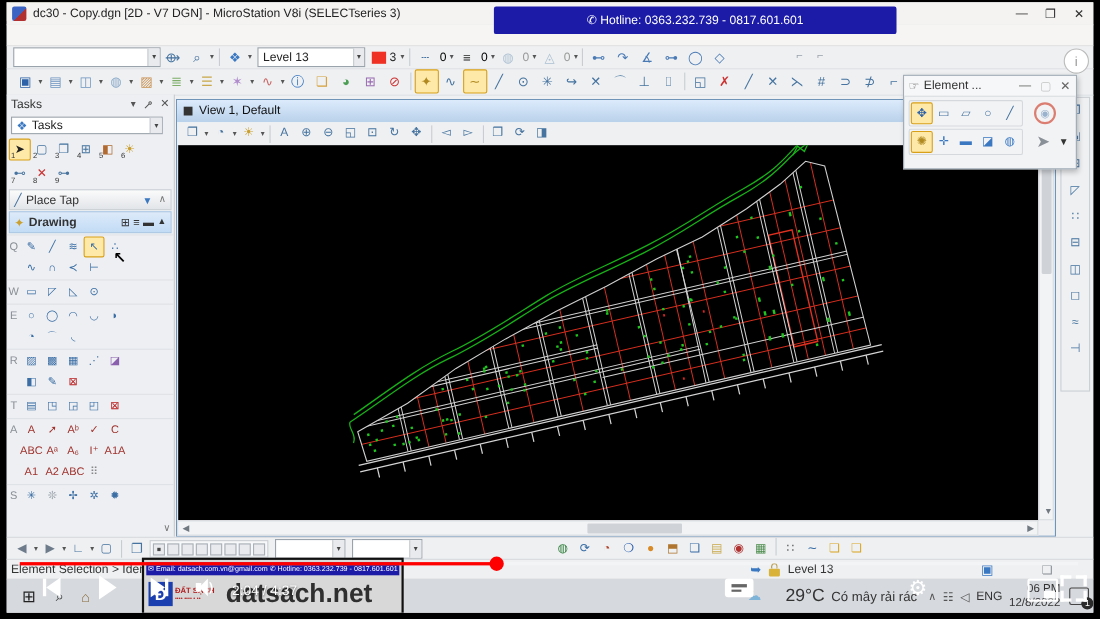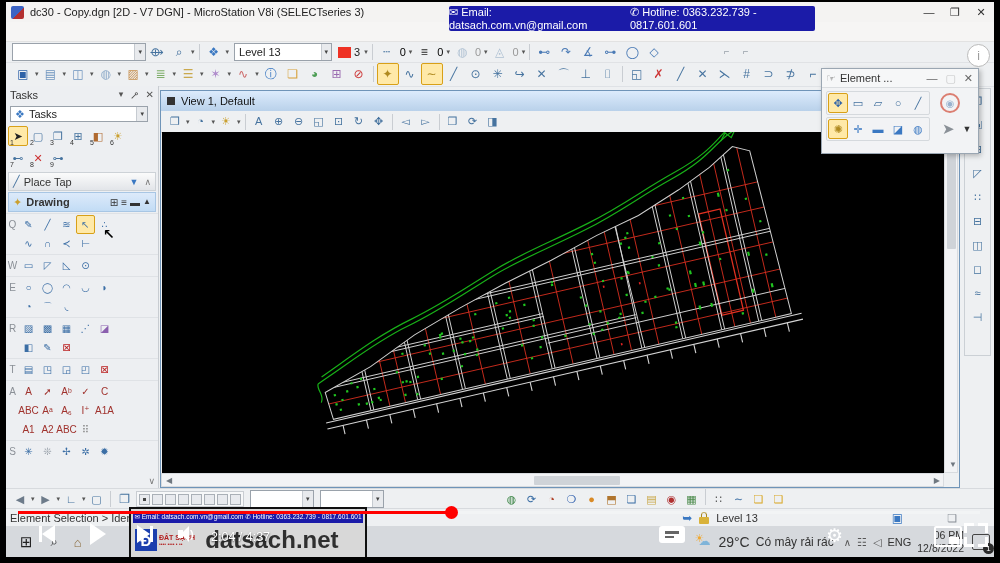--- a/index.html
+++ b/index.html
@@ -88,21 +88,20 @@
     <span class="appicon"></span>
     <span>dc30 - Copy.dgn [2D - V7 DGN] - MicroStation V8i (SELECTseries 3)</span>
     <span style="margin-left:auto;display:flex;">
       <span class="wbtn">—</span>
       <span class="wbtn">❐</span>
       <span class="wbtn">✕</span>
     </span>
   </div>
 
   <div id="banner" class="abs">
-    <span>✉ Email: datsach.com.vn@gmail.com</span>
     <span>✆ Hotline: 0363.232.739 - 0817.601.601</span>
   </div>
   <div class="abs" style="left:961px;top:42px;width:21px;height:21px;border:1.5px solid #bbb;border-radius:50%;background:#fff;
        color:#999;font-size:12px;display:flex;align-items:center;justify-content:center;z-index:26;">i</div>
 
   <div id="menubar" class="abs"></div>
 
   <div class="tb" style="left:0;top:40px;width:988px;height:20px;border-bottom:1px solid #e0e2e5;padding-left:6px;">
     <span class="combo" style="width:128px;">
         <span class="cdd">▾</span>
@@ -1365,21 +1364,21 @@
 
   <div id="taskbar" class="abs">
     <span style="margin-left:14px;font-size:15px;color:#222;">⊞</span>
     <span style="margin-left:18px;font-size:13px;color:#333;">⌕</span>
     <span style="margin-left:16px;font-size:13px;color:#8a6a3a;">⌂</span>
     <span style="margin-left:auto;display:flex;align-items:center;gap:6px;padding-right:4px;">
       <span style="position:relative;width:18px;height:14px;">
         <span style="position:absolute;left:0;top:-3px;color:#f0a830;font-size:11px;">☀</span>
         <span style="position:absolute;left:4px;top:-1px;color:#7fb4d9;font-size:12px;">☁</span>
       </span>
-      <span style="font-size:14px;">29°C</span>
+      <span style="font-size:16px;margin-left:14px;">29°C</span>
       <span style="font-size:12px;">Có mây rải rác</span>
       <span style="font-size:10px;color:#555;margin-left:4px;">∧</span>
       <span style="color:#555;font-size:11px;">☷</span>
       <span style="color:#555;font-size:11px;">◁</span>
       <span style="font-size:11px;">ENG</span>
       <span style="display:flex;flex-direction:column;align-items:flex-end;line-height:1.2;font-size:10.5px;">
         <span>06 PM</span>
         <span>12/8/2022</span>
       </span>
       <span style="position:relative;width:16px;height:14px;border:1.5px solid #444;border-radius:2px;margin-left:2px;">

